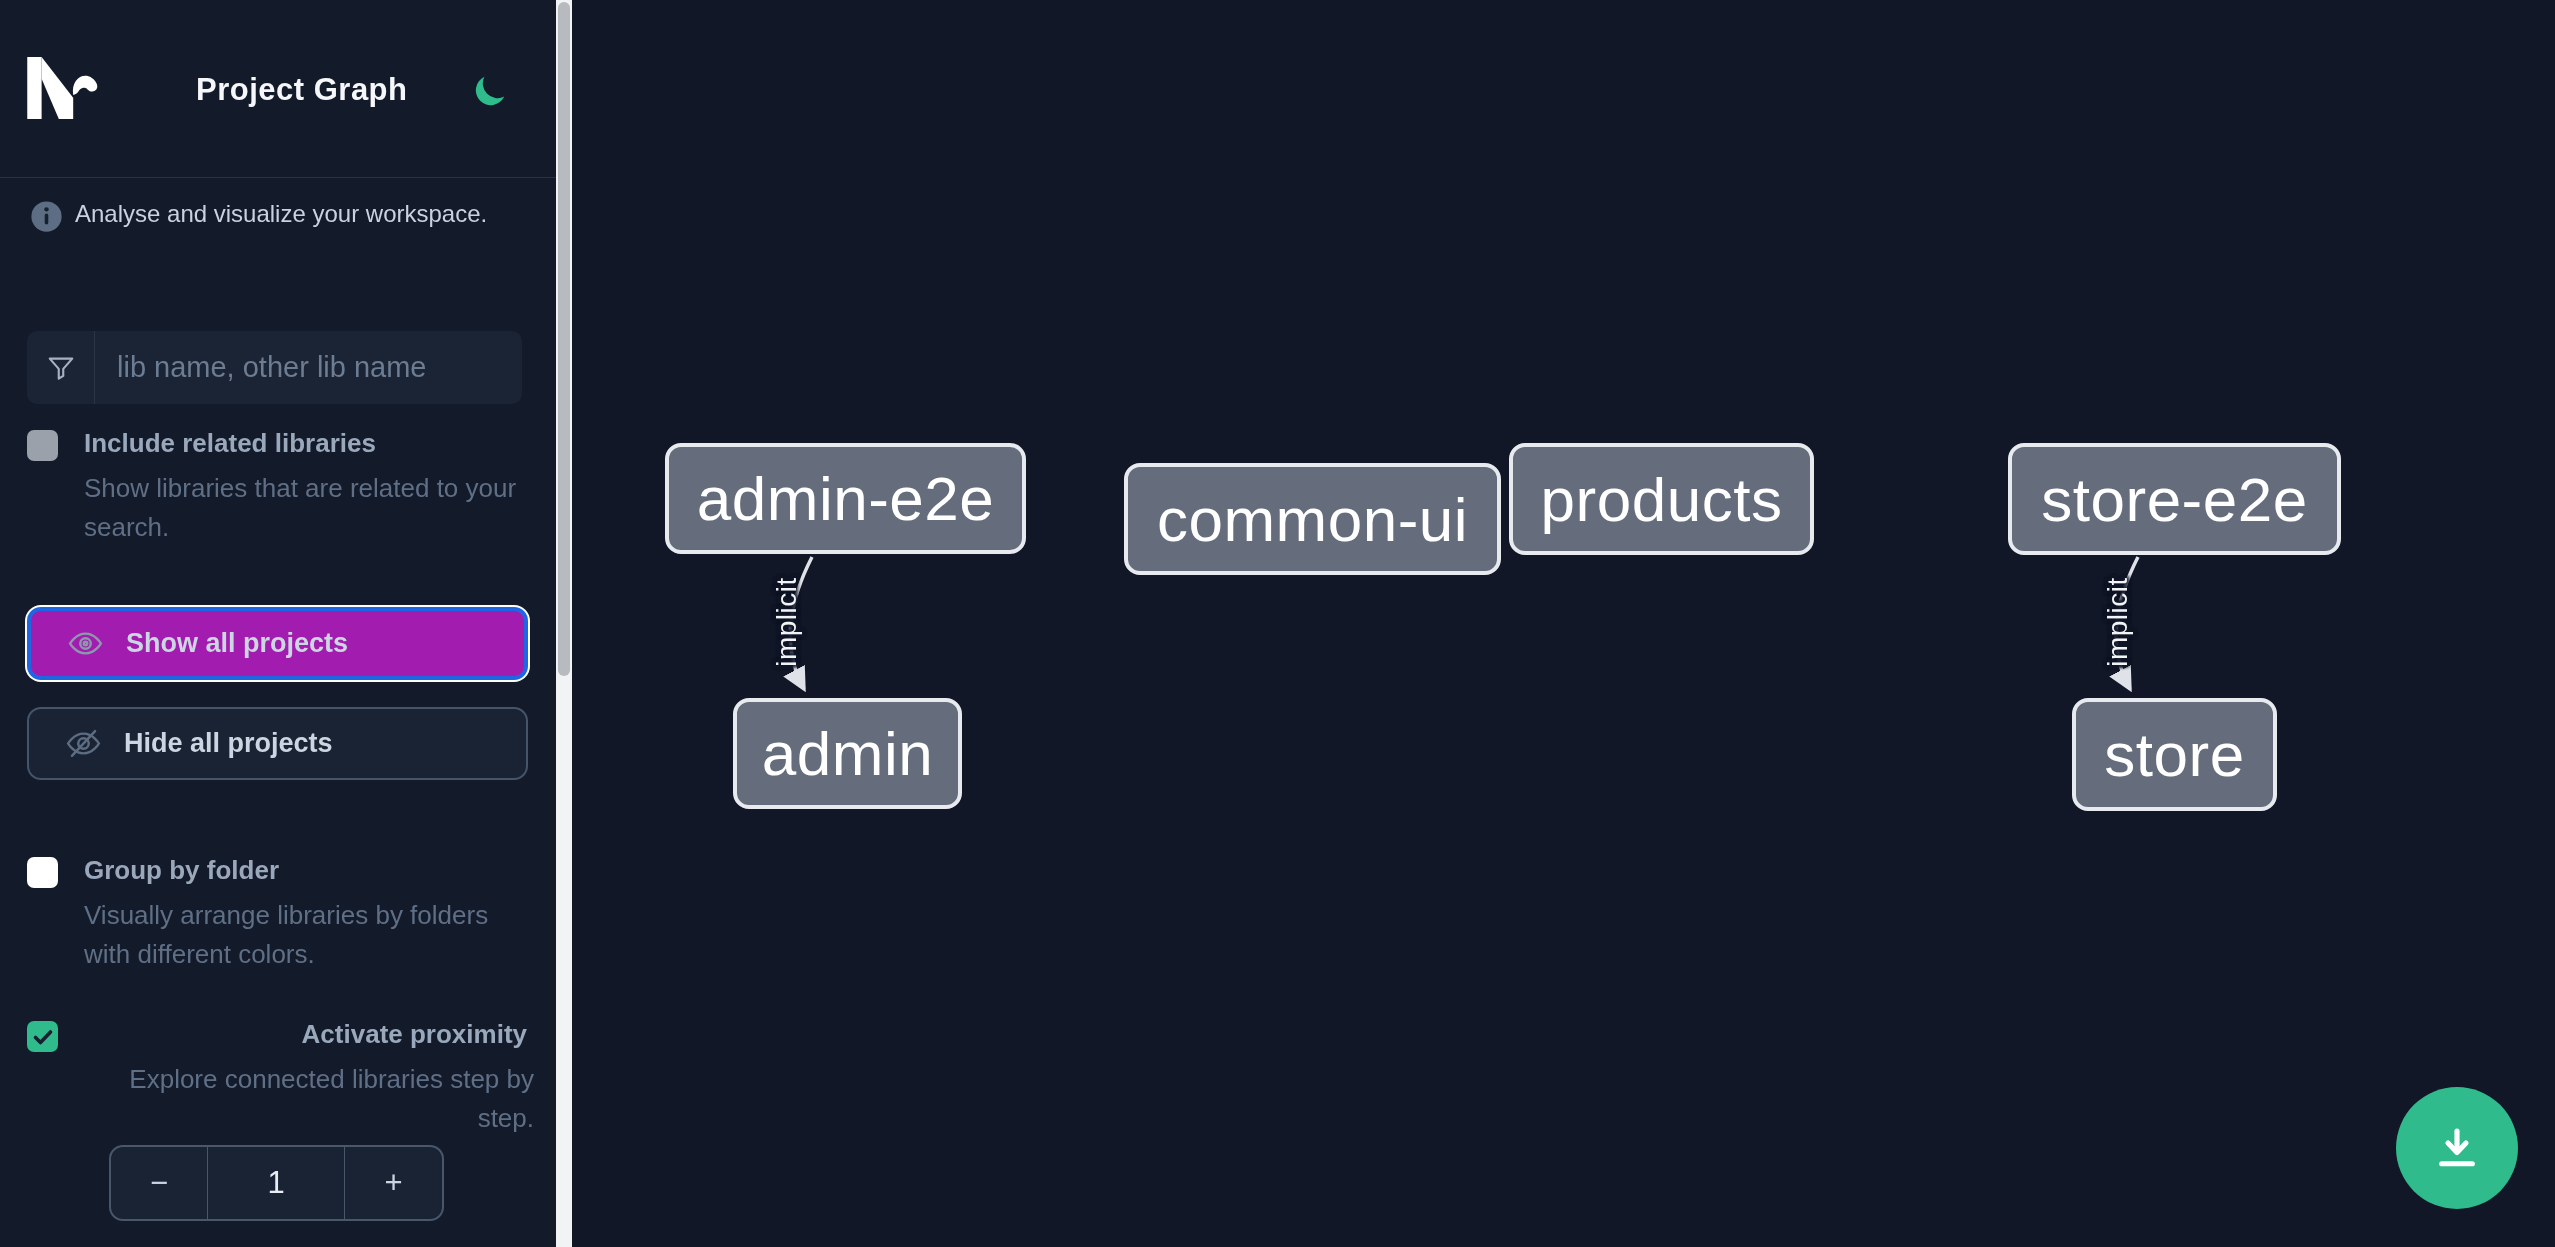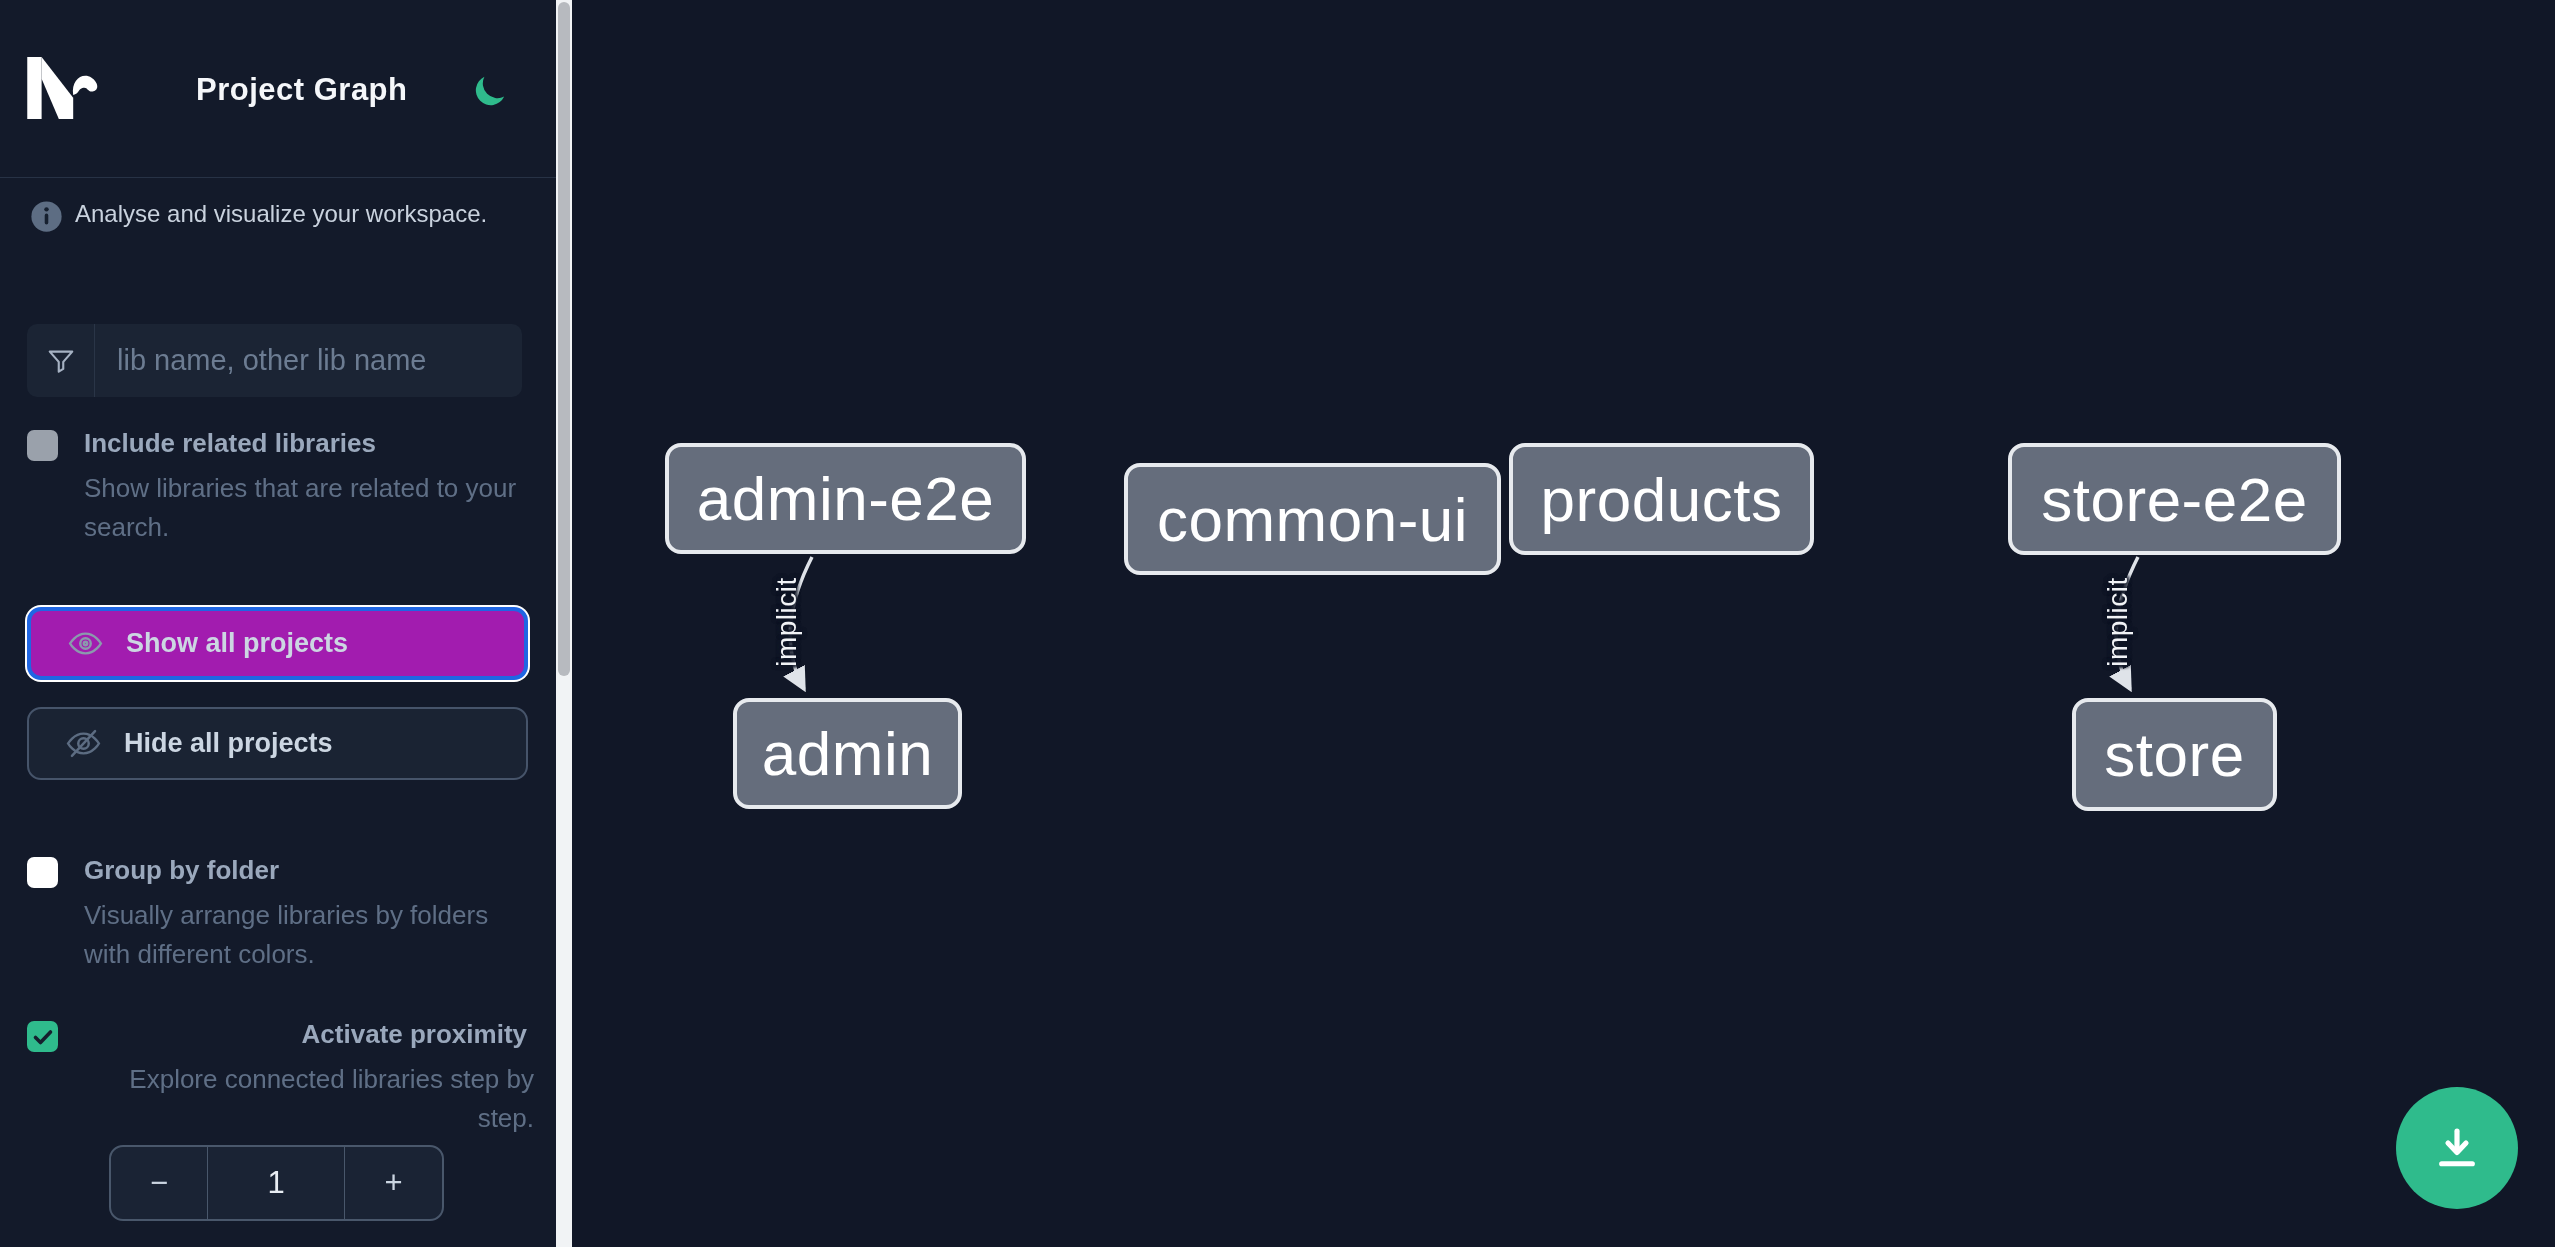--- a/index.html
+++ b/index.html
@@ -8,21 +8,21 @@
   
   #sidebar{position:absolute;left:0;top:0;width:556px;height:1247px;background:#131a2a;}
   .sb-header{position:absolute;left:0;top:0;width:556px;height:178px;}
   .nx-logo{position:absolute;left:27px;top:57px;width:74px;height:62px;}
   .app-title{position:absolute;left:180px;top:72px;font-size:31px;font-weight:700;color:#f5f7fa;letter-spacing:.5px;margin-left:16px;}
   .theme-toggle{position:absolute;left:466px;top:70px;width:46px;height:46px;background:none;border:none;cursor:pointer;padding:0;}
   .sb-divider{position:absolute;left:0;top:177px;width:556px;height:1px;background:#273245;}
   .tagline{position:absolute;left:30px;top:200px;width:500px;display:flex;gap:12px;
            color:#c9d2de;font-size:24px;}
   .info-ic{width:33px;height:33px;flex:0 0 33px;}
-  .filter-box{position:absolute;left:27px;top:324px;width:495px;height:73px;background:#1b2434;
+  .filter-box{position:absolute;left:27px;top:331px;width:495px;height:73px;background:#1b2434;
               border-radius:10px;display:flex;align-items:stretch;overflow:hidden;}
   .filter-icon-cell{width:67px;display:flex;align-items:center;justify-content:center;border-right:1px solid #2a3547;}
   .filter-box input{flex:1;background:transparent;border:none;outline:none;color:#dfe6ef;
                     font-size:29px;padding:0 0 0 22px;font-family:"Liberation Sans",sans-serif;}
   .filter-box input::placeholder{color:#6c7c92;}
   .cb-row{position:absolute;left:27px;width:500px;}
   .cb-box{position:absolute;left:0;top:2px;width:31px;height:31px;border-radius:7px;}
   .cb-box.gray{background:#9aa1ab;}
   .cb-box.white{background:#ffffff;}
   .cb-box.green{background:#2fbb8c;display:flex;align-items:center;justify-content:center;}

